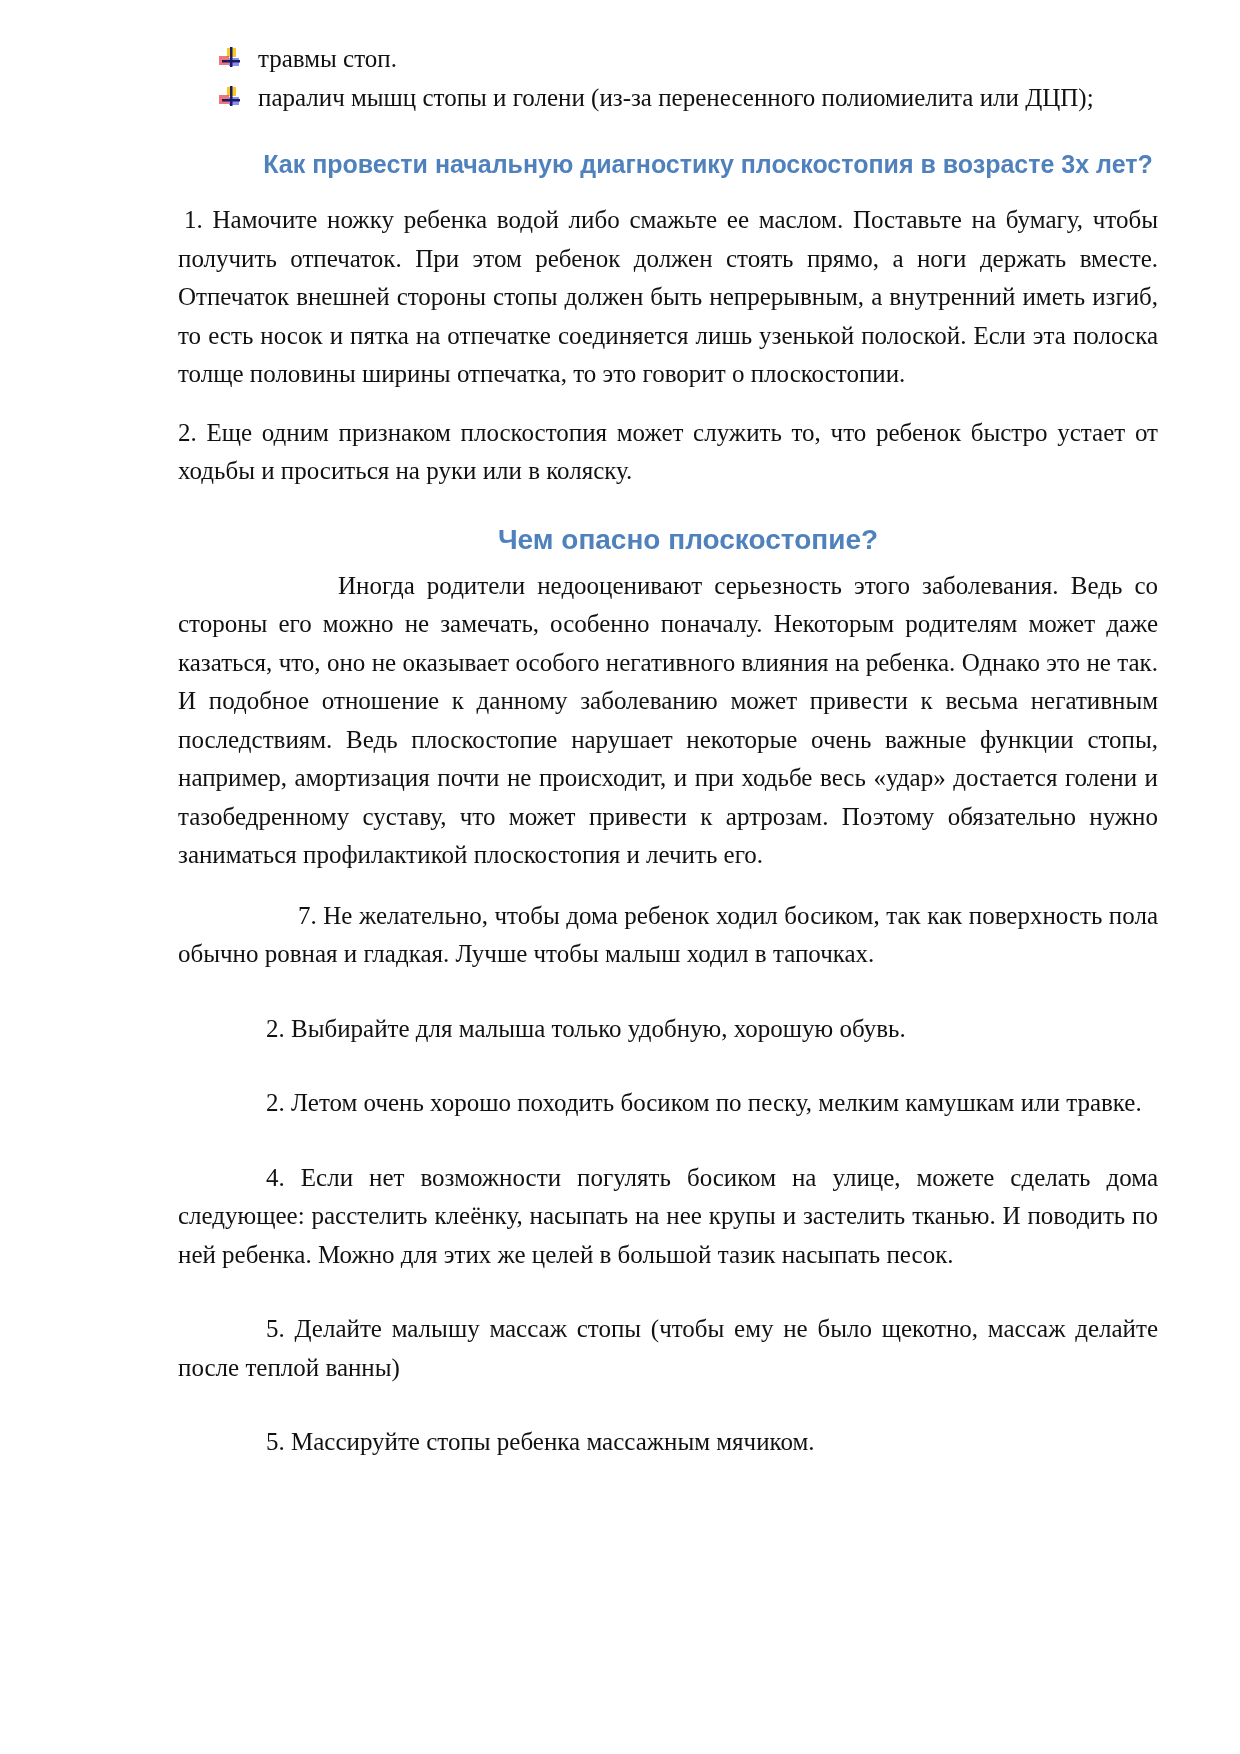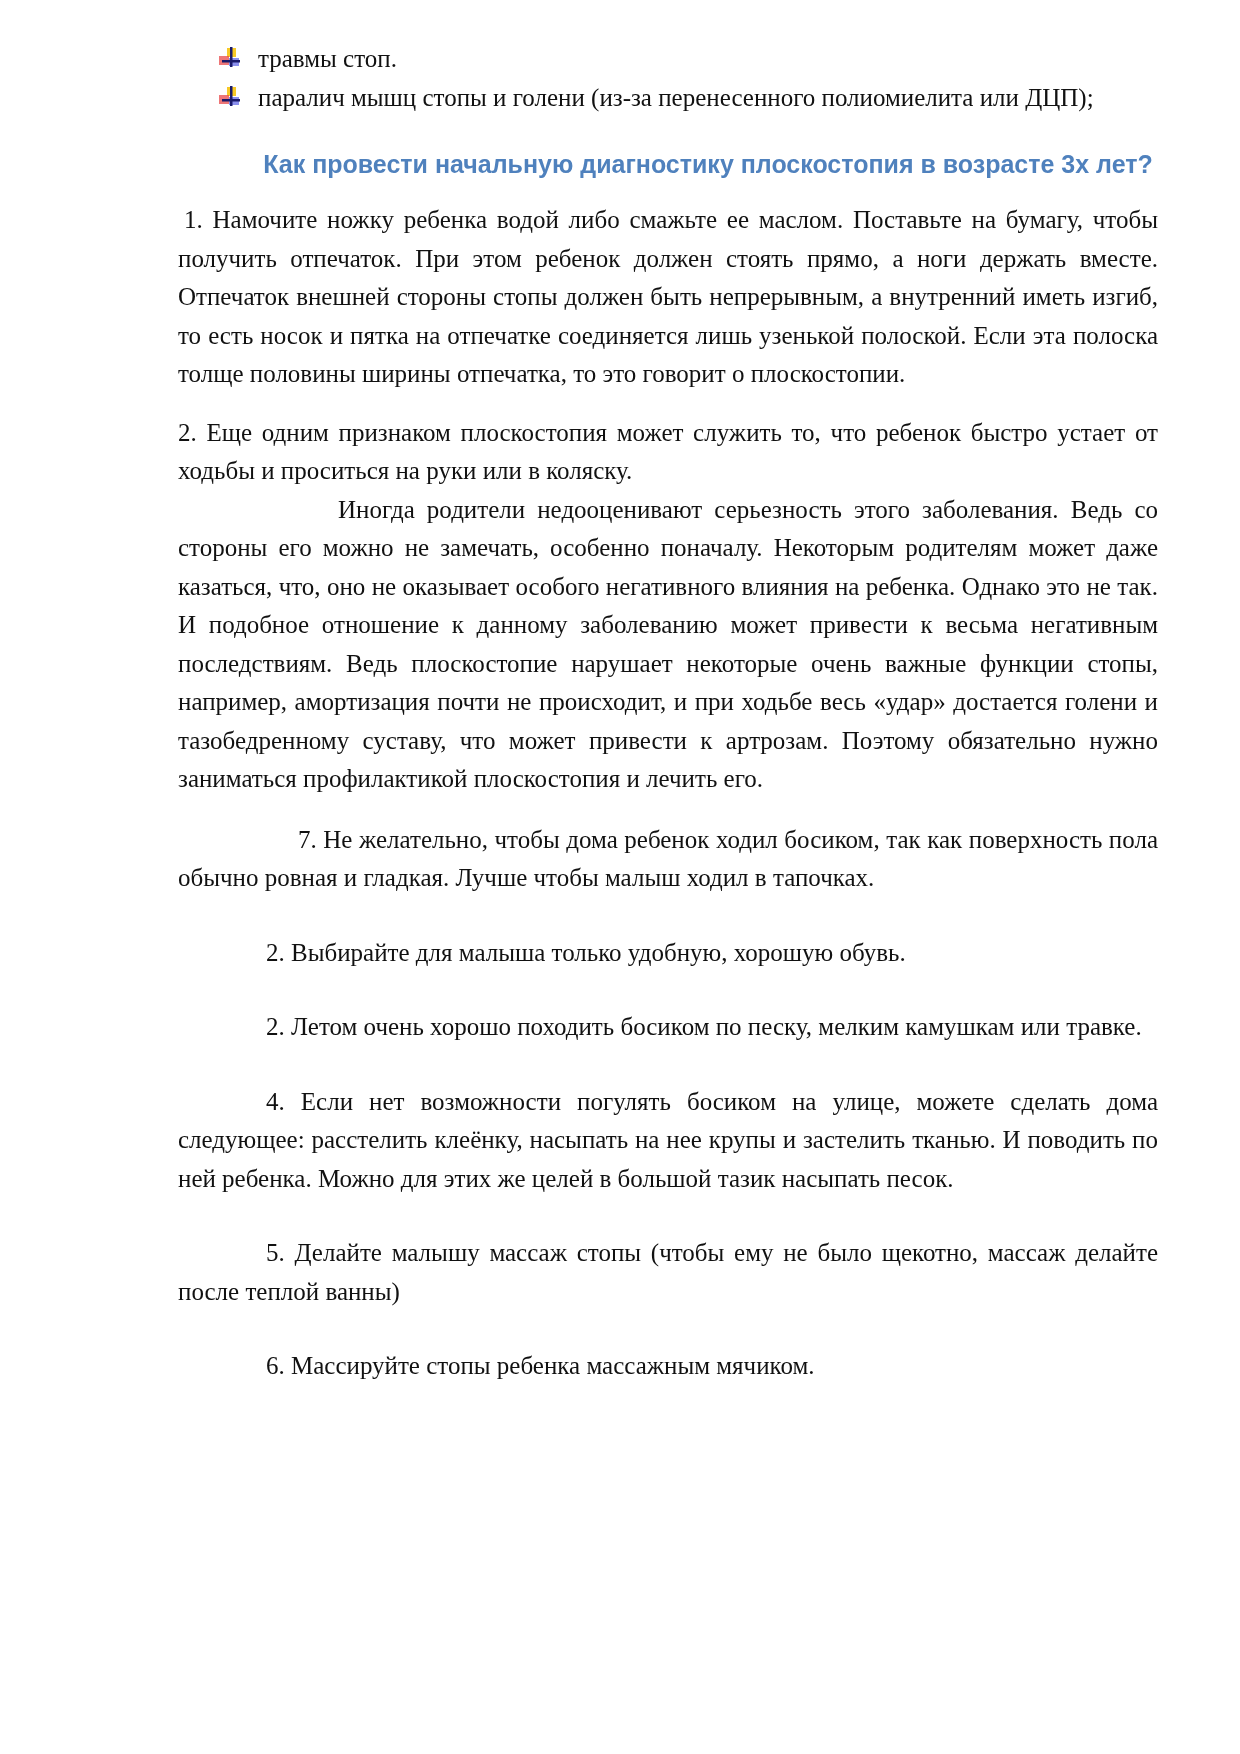--- a/index.html
+++ b/index.html
@@ -54,23 +54,24 @@
       </svg>
       <span class="text">паралич мышц стопы и голени (из-за перенесенного полиомиелита или ДЦП);</span>
     </li>
   </ul>
 
   <h2 class="heading h1">Как провести начальную диагностику плоскостопия в возрасте 3х лет?</h2>
 
   <p class="p-step1">1. Намочите ножку ребенка водой либо смажьте ее маслом. Поставьте  на бумагу, чтобы получить отпечаток. При этом ребенок должен стоять прямо, а ноги держать вместе. Отпечаток внешней стороны стопы должен быть непрерывным, а внутренний иметь изгиб, то есть носок и пятка на отпечатке соединяется лишь узенькой полоской. Если эта полоска толще половины ширины отпечатка, то это говорит о плоскостопии.</p>
   <p class="p-step2">2. Еще одним признаком плоскостопия может служить то, что ребенок быстро устает от ходьбы и проситься на руки или в коляску.</p>
 
+  <h2 class="heading h2">Чем опасно плоскостопие?</h2>
 
   <p class="p-intro">Иногда родители недооценивают серьезность этого заболевания. Ведь со стороны его можно не замечать, особенно поначалу. Некоторым родителям может даже казаться, что, оно не оказывает особого негативного влияния на ребенка. Однако это не так. И подобное отношение к данному заболеванию может привести к весьма негативным последствиям. Ведь плоскостопие нарушает некоторые очень важные функции стопы, например, амортизация почти не происходит, и при ходьбе весь «удар» достается голени и тазобедренному суставу, что может привести к артрозам. Поэтому обязательно нужно заниматься профилактикой плоскостопия и лечить его.</p>
 
   <p class="tip first">7. Не желательно, чтобы дома ребенок ходил босиком, так как поверхность пола обычно ровная и гладкая. Лучше чтобы малыш ходил в тапочках.</p>
   <p class="tip" style="text-indent:88px">2.  Выбирайте для малыша только удобную, хорошую обувь.</p>
   <p class="tip" style="text-indent:88px">2.  Летом очень хорошо походить босиком по песку, мелким камушкам или травке.</p>
   <p class="tip" style="text-indent:88px">4. Если нет возможности погулять босиком на улице, можете сделать дома следующее: расстелить клеёнку, насыпать на нее крупы и застелить тканью. И поводить по ней ребенка. Можно для этих же целей в большой тазик насыпать песок.</p>
   <p class="tip" style="text-indent:88px">5. Делайте малышу массаж стопы (чтобы ему не было щекотно, массаж делайте после теплой ванны)</p>
-  <p class="tip" style="text-indent:88px">6. Массируйте стопы ребенка массажным мячиком.</p>
+  <p class="tip" style="text-indent:88px">5. Массируйте стопы ребенка массажным мячиком.</p>
 
 </div>
 
 </body></html>

